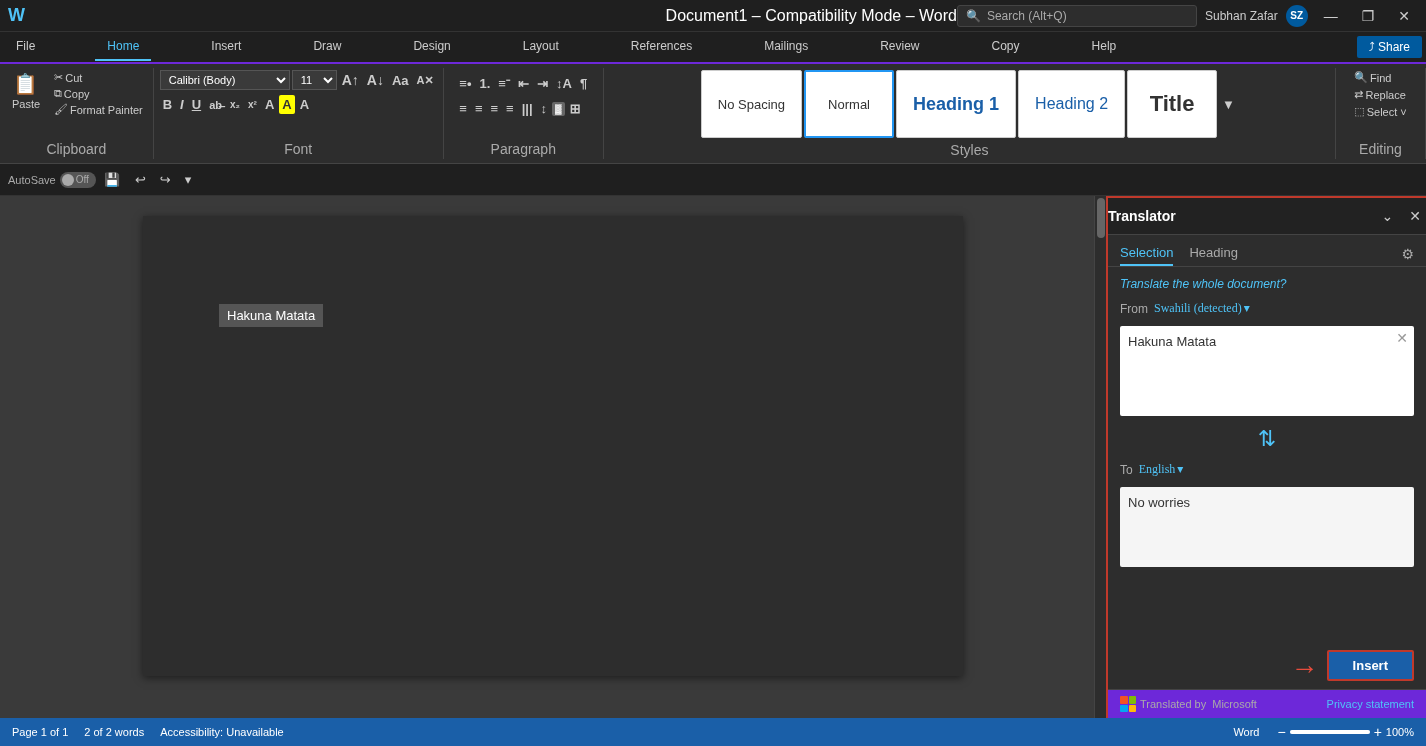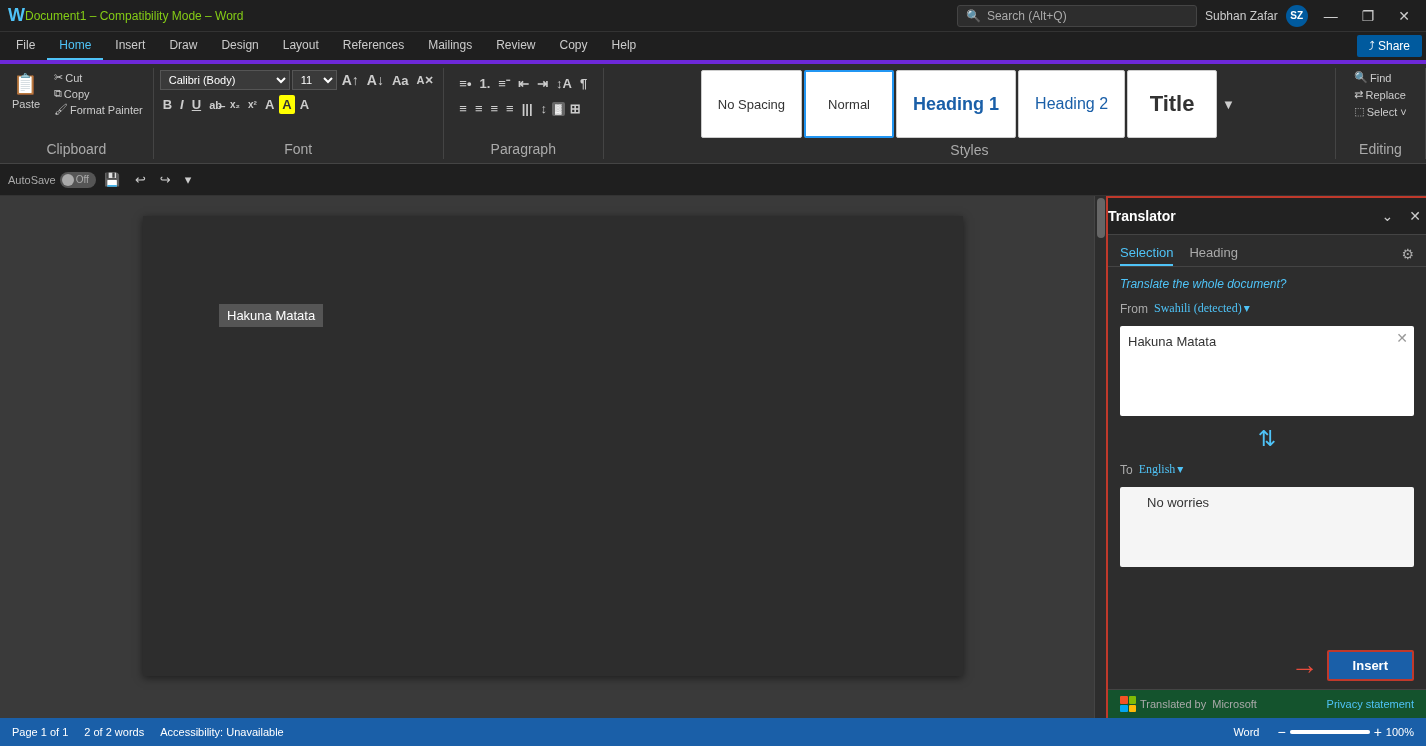--- a/index.html
+++ b/index.html
@@ -9,21 +9,21 @@
     .title-bar {
       background: #1f1f1f;
       height: 32px;
       display: flex;
       align-items: center;
       justify-content: space-between;
       padding: 0 8px;
       border-bottom: 1px solid #333;
     }
     .title-bar-left { display: flex; align-items: center; gap: 8px; }
-    .title-bar-center { color: #84cc16; font-size: 12px; flex: 1; text-align: left; }
+    .title-bar-center { color: #ffffff; font-size: 16px; flex: 1; text-align: right; }
     .title-bar-right { display: flex; align-items: center; gap: 8px; }
     .title-bar-search {
       background: #2d2d2d;
       border: 1px solid #444;
       border-radius: 3px;
       padding: 3px 8px;
       color: #ccc;
       font-size: 12px;
       width: 240px;
       display: flex;
@@ -46,21 +46,22 @@
       font-size: 10px; font-weight: bold; color: #fff;
     }
 
     
     .ribbon-tabs {
       background: #1f1f1f;
       display: flex;
       align-items: center;
       height: 32px;
       padding: 0 4px;
-      border-bottom: 4px solid #6d28d9;
+      border-bottom: 2px solid #6d28d9;
+      gap: 48px;
     }
     .ribbon-tab {
       padding: 6px 12px;
       cursor: pointer;
       color: #ccc;
       font-size: 12px;
       border-bottom: 2px solid transparent;
     }
     .ribbon-tab.active { color: #4fc3f7; border-bottom: 2px solid #4fc3f7; }
     .ribbon-share {
@@ -405,21 +406,20 @@
     }
     .result-box {
       background: #f5f5f5;
       border-radius: 2px;
       padding: 8px;
       min-height: 80px;
     }
     .result-text {
       color: #333;
       font-size: 13px;
-      margin-left: 19px;
     }
     .insert-row {
       display: flex;
       justify-content: flex-end;
       padding: 8px 12px;
       align-items: center;
       gap: 8px;
     }
     .insert-arrow {
       color: #e74c3c;
@@ -429,21 +429,21 @@
       background: #1a5fa8;
       border: 2px solid #c0392b;
       color: #fff;
       padding: 6px 24px;
       font-size: 13px;
       cursor: pointer;
       border-radius: 2px;
       font-weight: 600;
     }
     .translator-footer {
-      background: #14532d;
+      background: #6d28d9;
       padding: 6px 12px;
       display: flex;
       align-items: center;
       justify-content: space-between;
       border-top: 1px solid #444;
       font-size: 11px;
       color: #aaa;
     }
     .ms-logo {
       display: flex;

